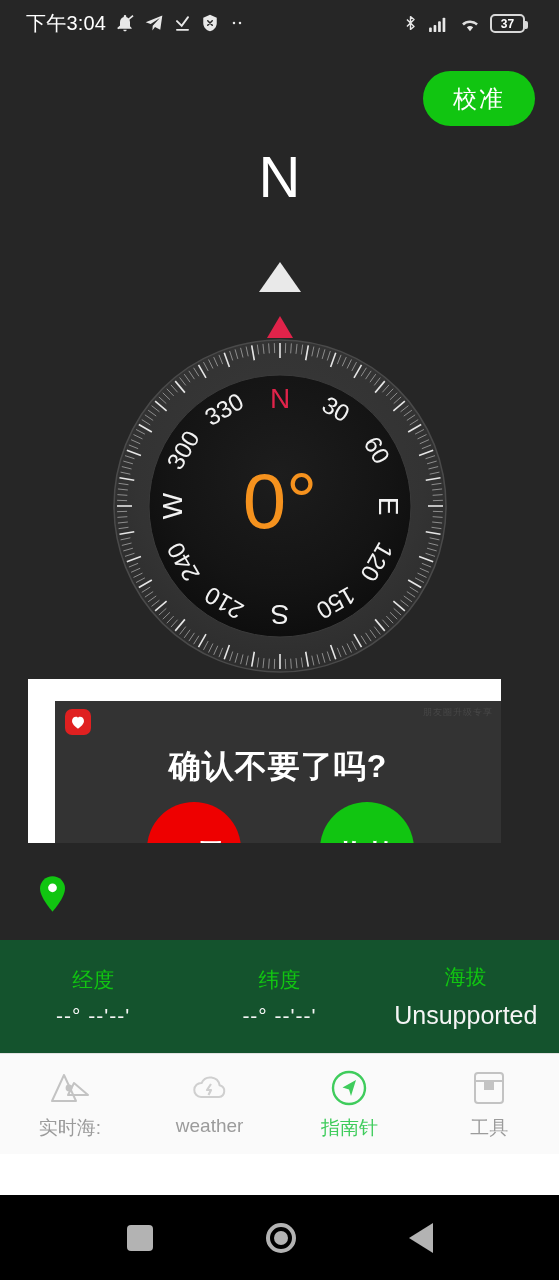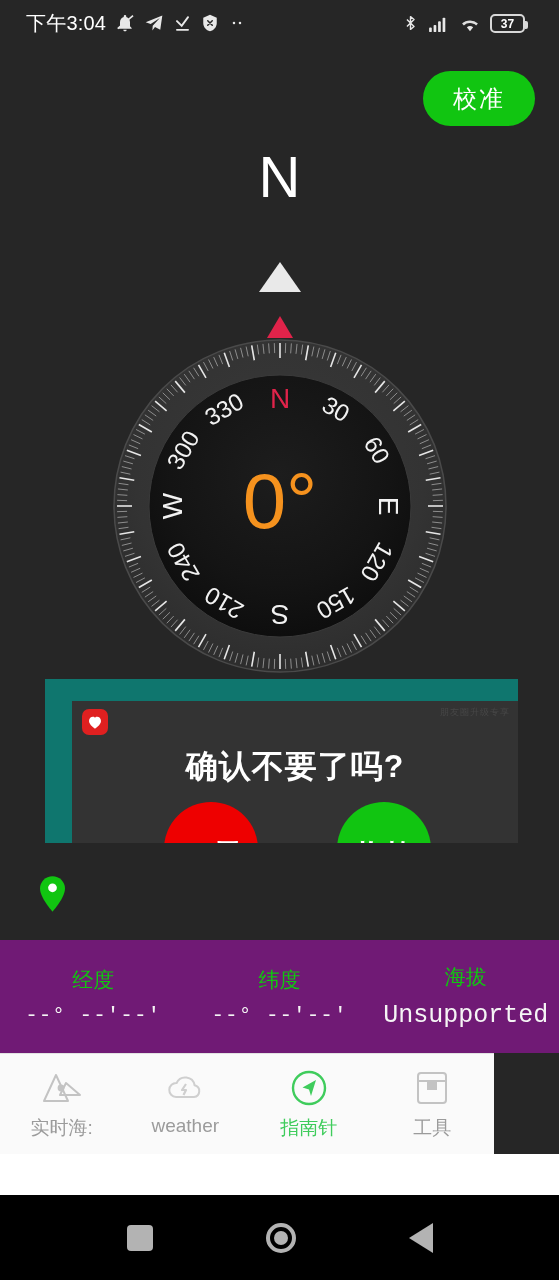--- a/index.html
+++ b/index.html
@@ -52,22 +52,22 @@
   .compass-area{ position:absolute; top:316px; left:0; width:559px; height:360px; }
   .ptr-red{
     position:absolute; top:0px; left:50%; transform:translateX(-50%);
     width:0;height:0;border-left:13px solid transparent;border-right:13px solid transparent;
     border-bottom:22px solid #e0234a; z-index:5;
   }
   .dial{ position:absolute; top:22px; left:50%; transform:translateX(-50%); width:336px; height:336px; }
 
   
   .ad{
-    position:absolute; left:45px; top:679px; width:473px; height:164px;
-    background:#0f766e; overflow:hidden;
+    position:absolute; left:28px; top:679px; width:473px; height:164px;
+    background:#ffffff; overflow:hidden;
   }
   .ad-inner{
     position:absolute; left:27px; top:22px; right:0; bottom:0;
     background:#333333; overflow:hidden;
   }
   .ad-icon{
     position:absolute; left:10px; top:8px; width:26px; height:26px;
     background:#e02020; border-radius:7px;
     display:flex;align-items:center;justify-content:center;
   }
@@ -87,30 +87,30 @@
   }
   .ad-btn.red{ background:#ee0000; left:92px; }
   .ad-btn.green{ background:#11C511; left:265px; }
 
   
   .pin{ position:absolute; left:40px; top:876px; width:25px; height:36px; }
 
   
   .info{
     position:absolute; left:0; top:940px; width:559px; height:113px;
-    background:#701a75; display:flex; align-items:center;font-family:Liberation Mono, monospace;
+    background:#14532d; display:flex; align-items:center;
   }
   .info-cell{ flex:1; text-align:center; }
   .info-label{ color:#11C511; font-size:21px; margin-bottom:10px; }
   .info-value{ color:#f5f5f5; font-size:21px; letter-spacing:1px; }
   .info-value.big{ font-size:25px; letter-spacing:0; }
 
   
   .tabbar{
-    position:absolute; left:0; top:1053px; width:494px; height:101px;
+    position:absolute; left:0; top:1053px; width:559px; height:101px;
     background:#fafafa; display:flex; align-items:flex-start; padding-top:12px;
     border-top:1px solid #e2e2e2;
   }
   .tab{ flex:1; display:flex; flex-direction:column; align-items:center; cursor:pointer; }
   .tab-icon{ width:44px; height:44px; display:flex; align-items:center; justify-content:center; }
   .tab-label{ margin-top:5px; font-size:19px; color:#9b9b9b; }
   .tab.active .tab-label{ color:#3fcc5c; }
 
   .tabgap{ position:absolute; left:0; top:1154px; width:559px; height:41px; background:#fff; }
 

